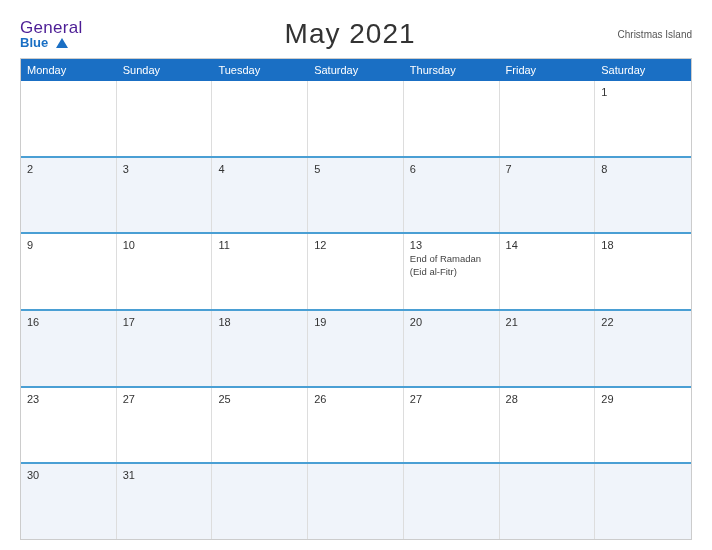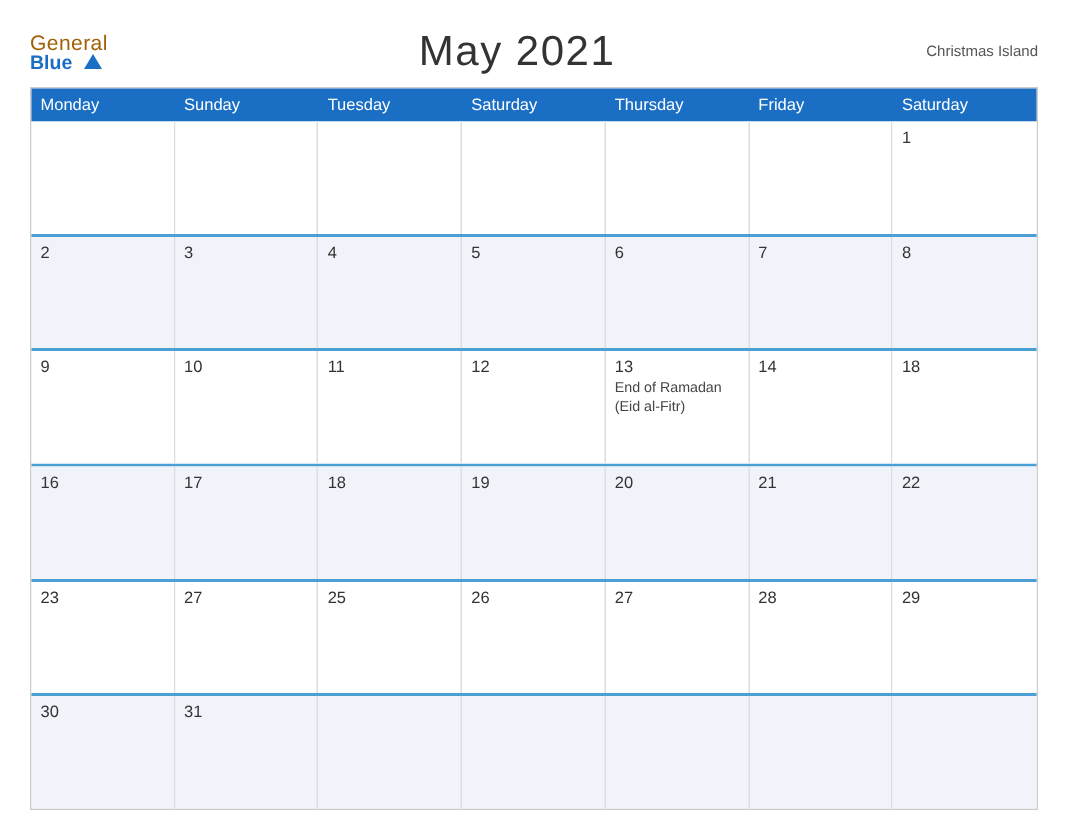--- a/index.html
+++ b/index.html
@@ -24,22 +24,22 @@
       align-items: center;
       justify-content: space-between;
       margin-bottom: 8px;
     }
     .logo {
       display: flex;
       flex-direction: column;
       line-height: 1;
     }
     .logo-general {
-      font-size: 14px;
-      color: #a16207;
+      font-size: 17px;
+      color: #4c1d95;
       font-weight: normal;
       letter-spacing: 0.3px;
     }
     .logo-blue {
       font-size: 13px;
       color: #1a6fc4;
       font-weight: bold;
       display: flex;
       align-items: center;
       gap: 6px;

